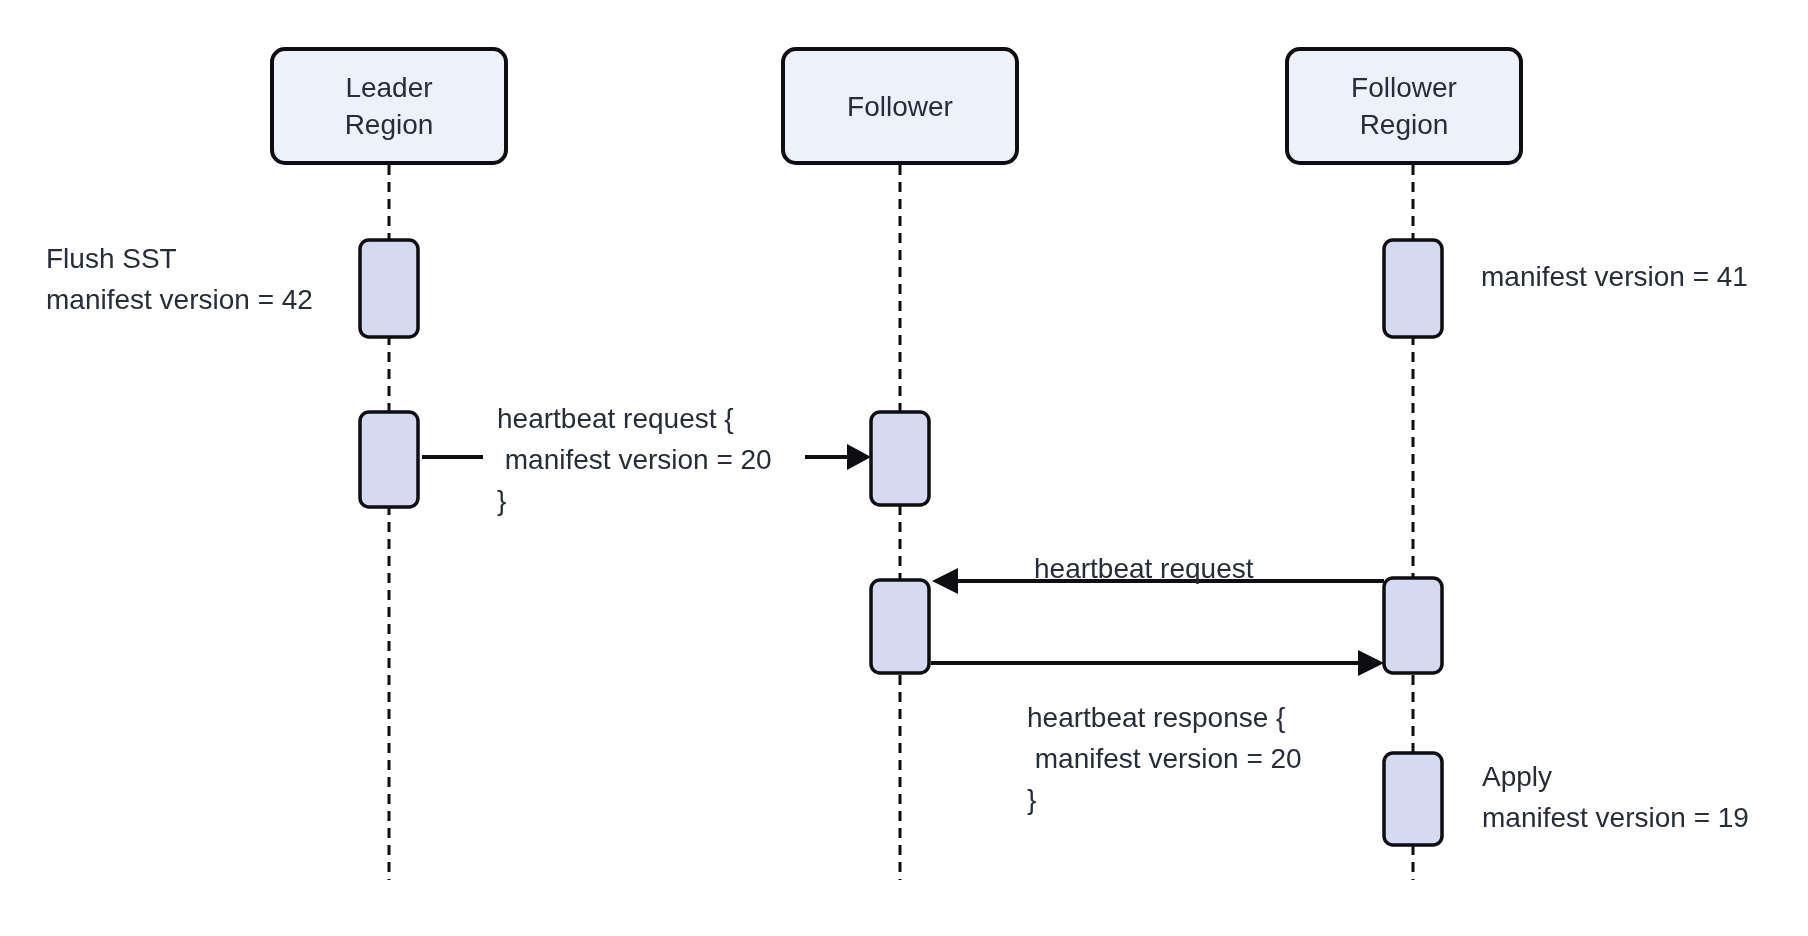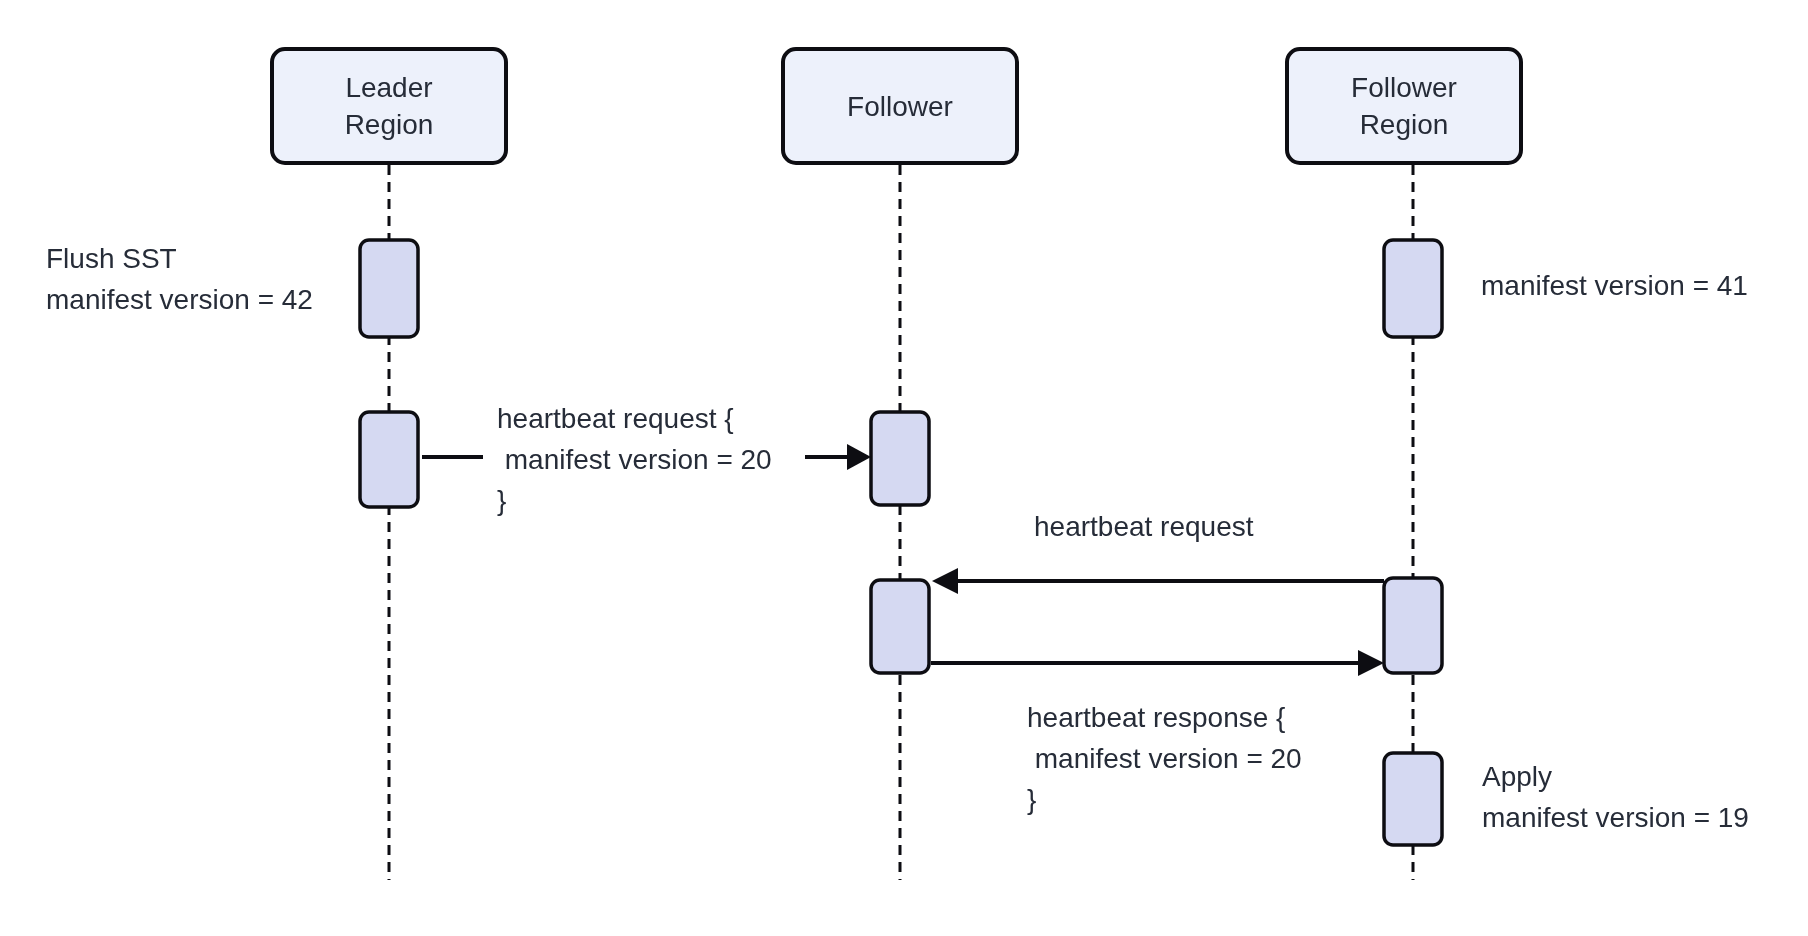--- a/index.html
+++ b/index.html
@@ -105,25 +105,25 @@
   <div class="participant" style="left:781px">
     <span class="participant-label">Follower</span>
   </div>
   <div class="participant" style="left:1285px">
     <span class="participant-label">Follower
 Region</span>
   </div>
 
   <div class="diagram-text" style="left:46px; top:238px">Flush SST
 manifest version = 42</div>
-  <div class="diagram-text" style="left:1481px; top:265px">manifest version = 41</div>
+  <div class="diagram-text" style="left:1481px; top:256px">manifest version = 41</div>
   <div class="diagram-text" style="left:1482px; top:756px">Apply
 manifest version = 19</div>
 
   <div class="diagram-text" style="left:497px; top:398px">heartbeat request {
  manifest version = 20
 }</div>
-  <div class="diagram-text" style="left:1034px; top:506px">heartbeat request</div>
+  <div class="diagram-text" style="left:1034px; top:548px">heartbeat request</div>
   <div class="diagram-text" style="left:1027px; top:697px">heartbeat response {
  manifest version = 20
 }</div>
 
 </div>
 
 </body></html>

